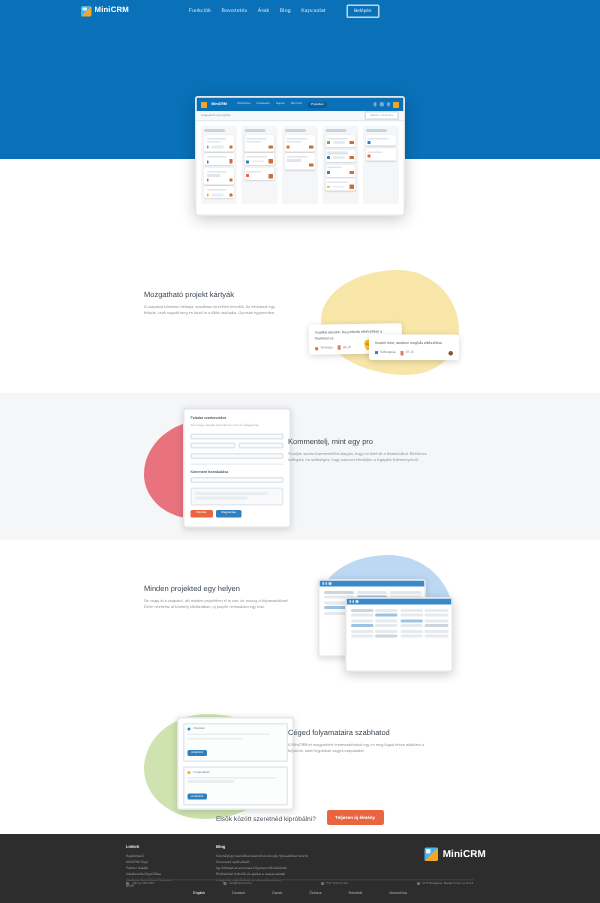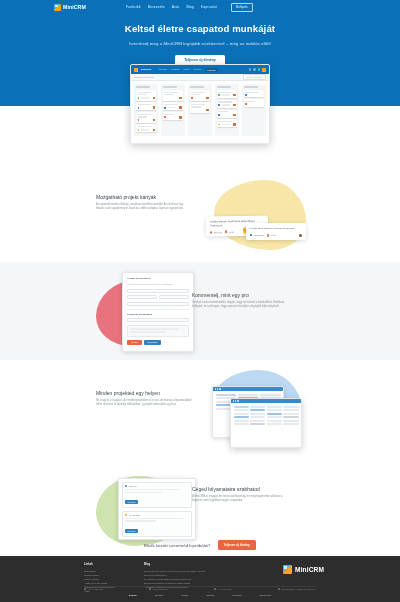--- a/index.html
+++ b/index.html
@@ -297,25 +297,20 @@
           <span class="nav-link">Funkciók</span>
           <span class="nav-link">Bevezetés</span>
           <span class="nav-link">Árak</span>
           <span class="nav-link">Blog</span>
           <span class="nav-link">Kapcsolat</span>
         </div>
         <span class="nav-cta">Belépés</span>
       </div>
     </div>
 
-    <div class="hero-body">
-      <div class="hero-title">Keltsd életre csapatod munkáját</div>
-      <div class="hero-sub">Ismerkedj meg a MiniCRM legújabb eszközeivel – még az indulás előtt!</div>
-      <button class="hero-btn">Teljesen új élmény</button>
-    </div>
   </div>
 
   <div class="hero-shot">
     <div class="shot-topbar">
       <span class="shot-logo"></span>
       <span class="shot-logo-text">MiniCRM</span>
       <span class="shot-menu">
         <span>Áttekintés</span>
         <span>Feladatok</span>
         <span>Naptár</span>

